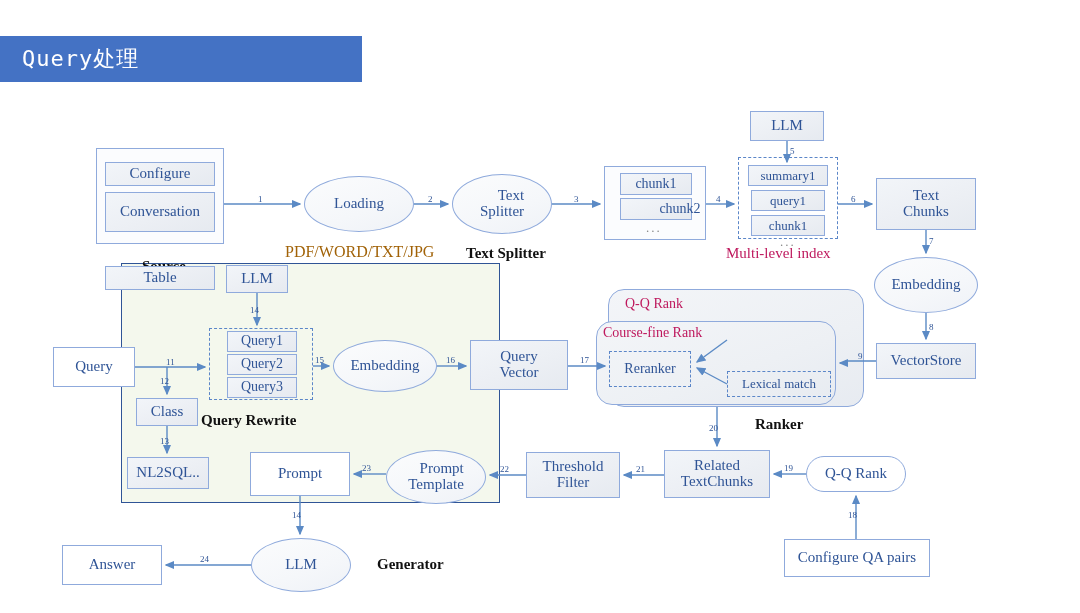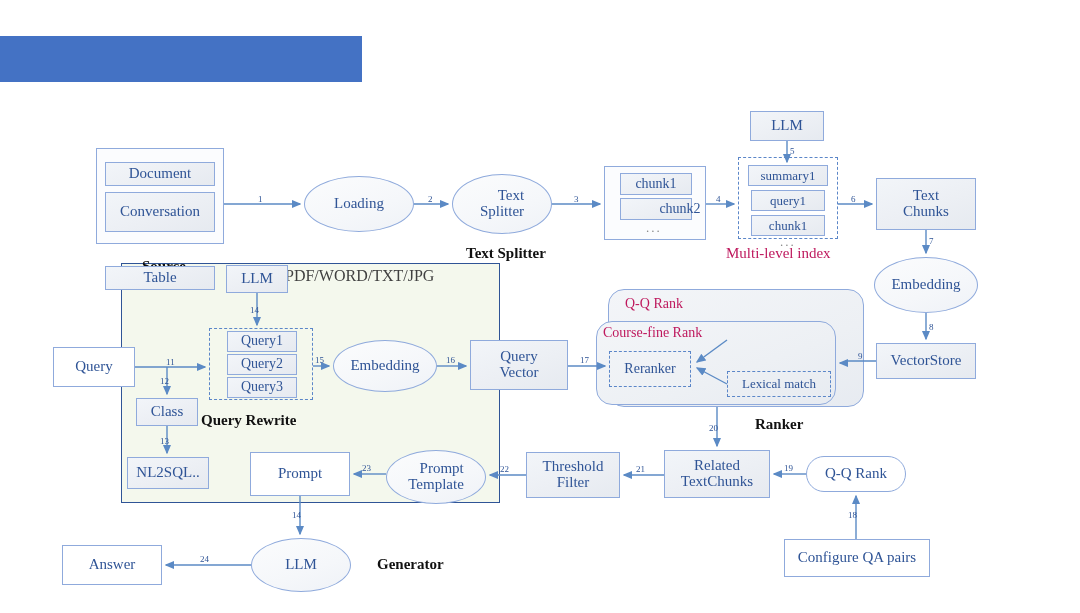--- a/index.html
+++ b/index.html
@@ -25,45 +25,46 @@
        background:linear-gradient(160deg,#fbfcfd 0%,#f5f7fa 60%,#eff2f7 100%);text-align:right;}
   .rounded{border:1px solid #8faadc;border-radius:16px;
        background:linear-gradient(160deg,#f3f5f8 0%,#edf0f4 60%,#e7ebf1 100%);}
   .rounded-plain{border:1px solid #8faadc;border-radius:16px;background:#ffffff;}
   .dashed{border:1px dashed #5b86c8;background:transparent;}
   .group-green{border:1px solid #2f5496;background:#f4f8ed;}
   .container-box{border:1px solid #8faadc;background:#fbfcfe;}
 
   .label{position:absolute;color:#111111;font-size:15px;font-weight:bold;
          white-space:nowrap;}
-  .label-blue{position:absolute;color:#404040;font-size:16px;font-weight:normal;
-         white-space:nowrap;margin-top:24px;}
+  .label-blue{position:absolute;color:#a16207;font-size:16px;font-weight:normal;
+         white-space:nowrap;}
   .label-plain{position:absolute;color:#be185d;font-size:15px;white-space:nowrap;}
 
   .dots{position:absolute;color:#8a8a8a;font-size:13px;letter-spacing:2px;}
 
   svg.wires{position:absolute;left:0;top:0;width:1080px;height:613px;
             pointer-events:none;}
   .num{fill:#2f5496;font-size:9px;font-family:"Liberation Serif",serif;}
   .wire{stroke:#5b8ac5;stroke-width:1.4;fill:none;}
   .wirehead{fill:#5b8ac5;}
 </style>
 </head>
 <body>
 
 <div id="canvas">
 
   <div class="title-banner"></div>
+  <div class="title-text">Query处理</div>
 
   <div class="node group-green" style="left:121px;top:263px;width:379px;height:240px;"></div>
   <div class="label" style="left:142px;top:258px;">Source</div>
   <div class="label" style="left:201px;top:412px;">Query Rewrite</div>
 
   <div class="node container-box" style="left:96px;top:148px;width:128px;height:96px;"></div>
-  <div class="node box" style="left:105px;top:162px;width:110px;height:24px;">Document</div>
+  <div class="node box" style="left:105px;top:162px;width:110px;height:24px;">Configure</div>
   <div class="node box" style="left:105px;top:192px;width:110px;height:40px;">Conversation</div>
   <div class="node box" style="left:105px;top:222px;width:110px;height:24px;margin-top:44px;">Table</div>
 
   <div class="label-blue" style="left:285px;top:243px;">PDF/WORD/TXT/JPG</div>
   <div class="label" style="left:466px;top:245px;">Text Splitter</div>
 
   <div class="node ellipse" style="left:304px;top:176px;width:110px;height:56px;">Loading</div>
 
   <div class="node ellipse" style="left:452px;top:174px;width:100px;height:60px;white-space:pre-line;">Text
 Splitter</div>

